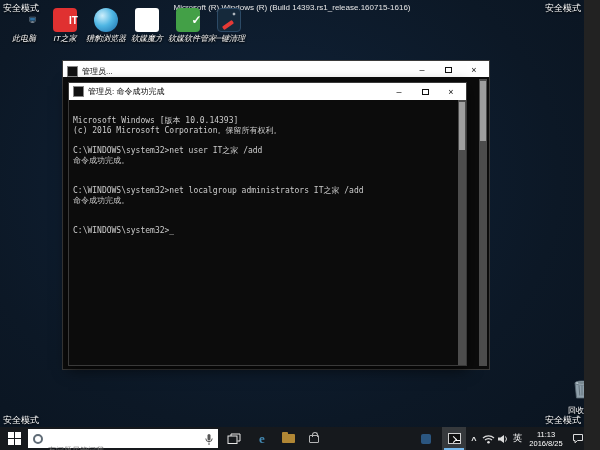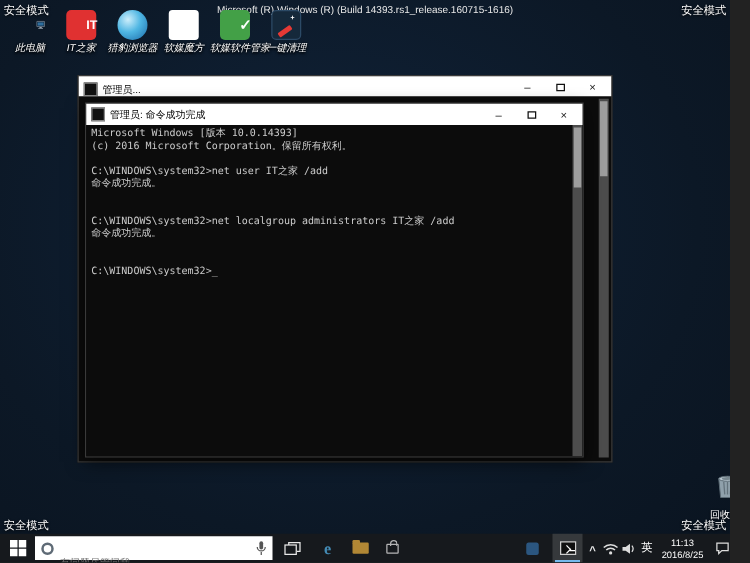--- a/index.html
+++ b/index.html
@@ -37,21 +37,21 @@
   .winfront { position:absolute; left:68px; top:82px; width:399px; height:284px; background:#0c0c0c;
               border:1px solid #3a3a3a; box-shadow:0 4px 14px rgba(0,0,0,0.6); z-index:3; }
   .titlebar { height:17px; background:#fff; display:flex; align-items:center; padding:0 2px 0 4px; }
   .titlebar .cmdico { width:11px; height:11px; background:#111; border:1px solid #888; margin-right:4px; flex:none; }
   .titlebar .t { font-size:8px; color:#000; flex:1 1 auto; overflow:hidden; white-space:nowrap; }
   .wbtns { display:flex; align-items:center; flex:none; }
   .wbtn { width:26px; height:15px; display:flex; align-items:center; justify-content:center;
           font-size:9px; color:#111; cursor:pointer; }
   .wbtn .maxbox { width:7px; height:6px; border:1px solid #111; display:block; }
   .console { position:absolute; left:0; right:0; top:17px; bottom:0; background:#0c0c0c;
-             padding:2px 10px 0 4px; overflow:hidden; }
+             padding:16px 10px 0 4px; overflow:hidden; }
   .cline { height:10px; line-height:10px; font-family:"DejaVu Sans Mono","DejaVu Sans",monospace;
            font-size:8px; color:#cccccc; white-space:pre; }
   .vscroll { position:absolute; width:8px; background:#4d4d4d; }
   .vthumb { position:absolute; left:1px; right:1px; background:#9e9e9e; }
 
   
   .rbin { position:absolute; left:548px; top:376px; width:44px; text-align:right; z-index:1; }
   .rbin .lbl { margin-top:1px; color:#fff; font-size:8px; text-shadow:0 1px 2px #000; }
 
   

